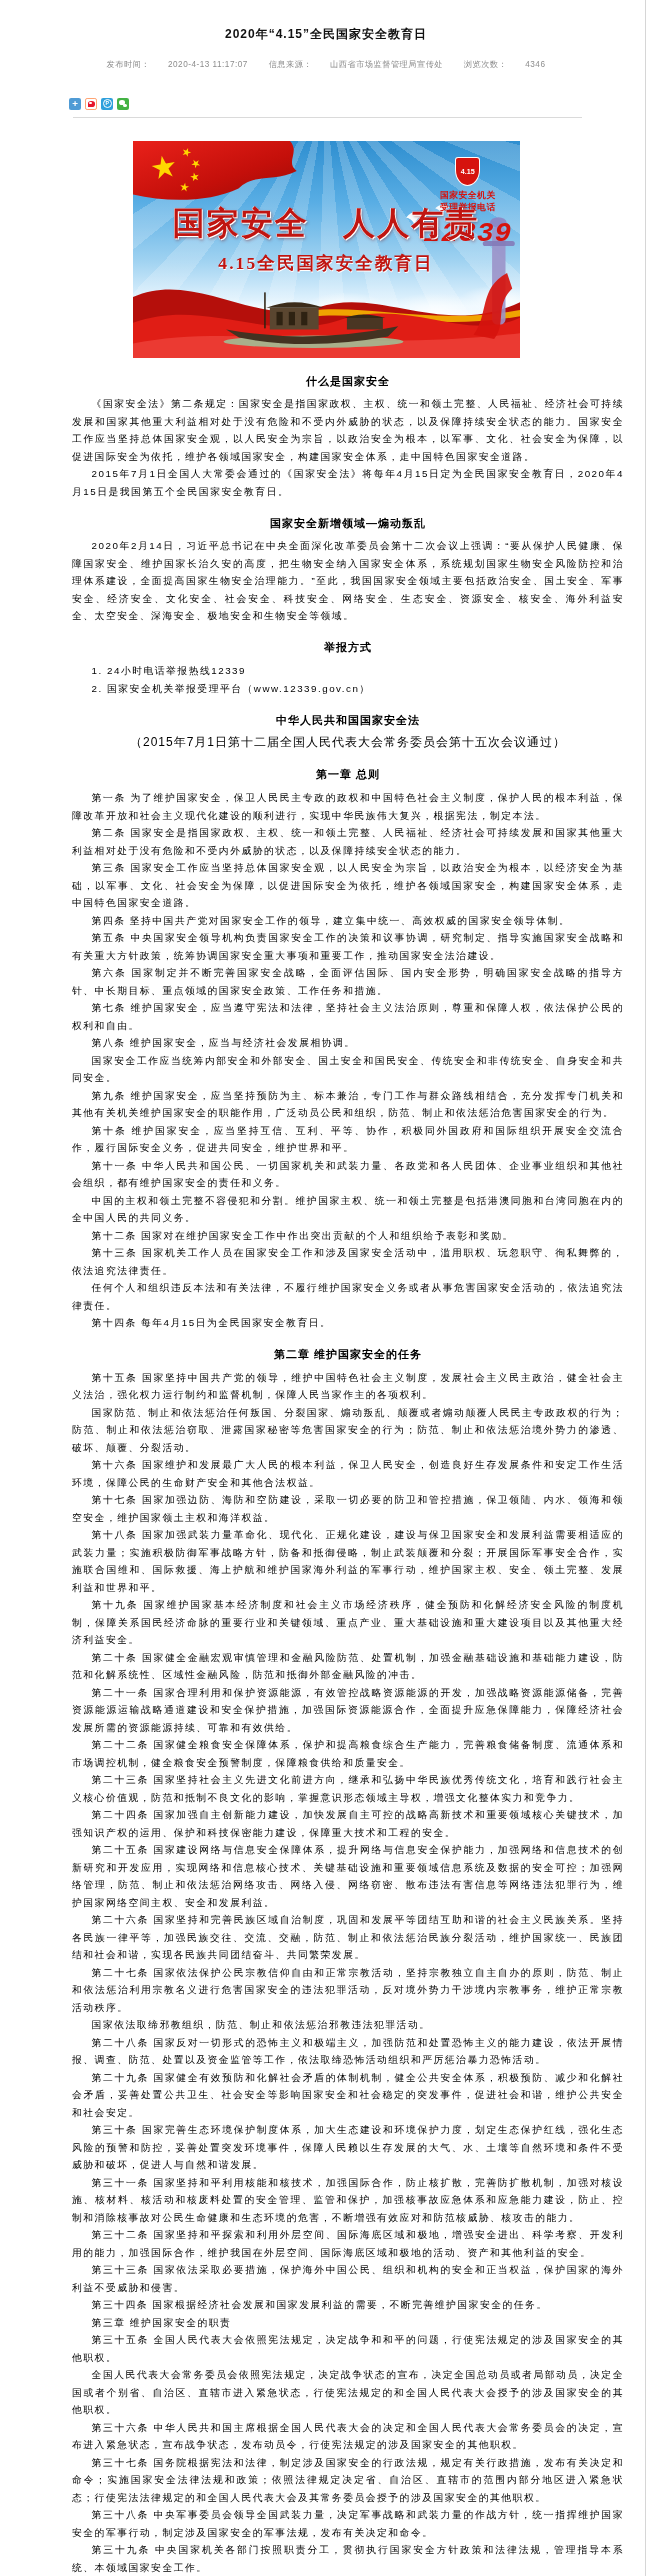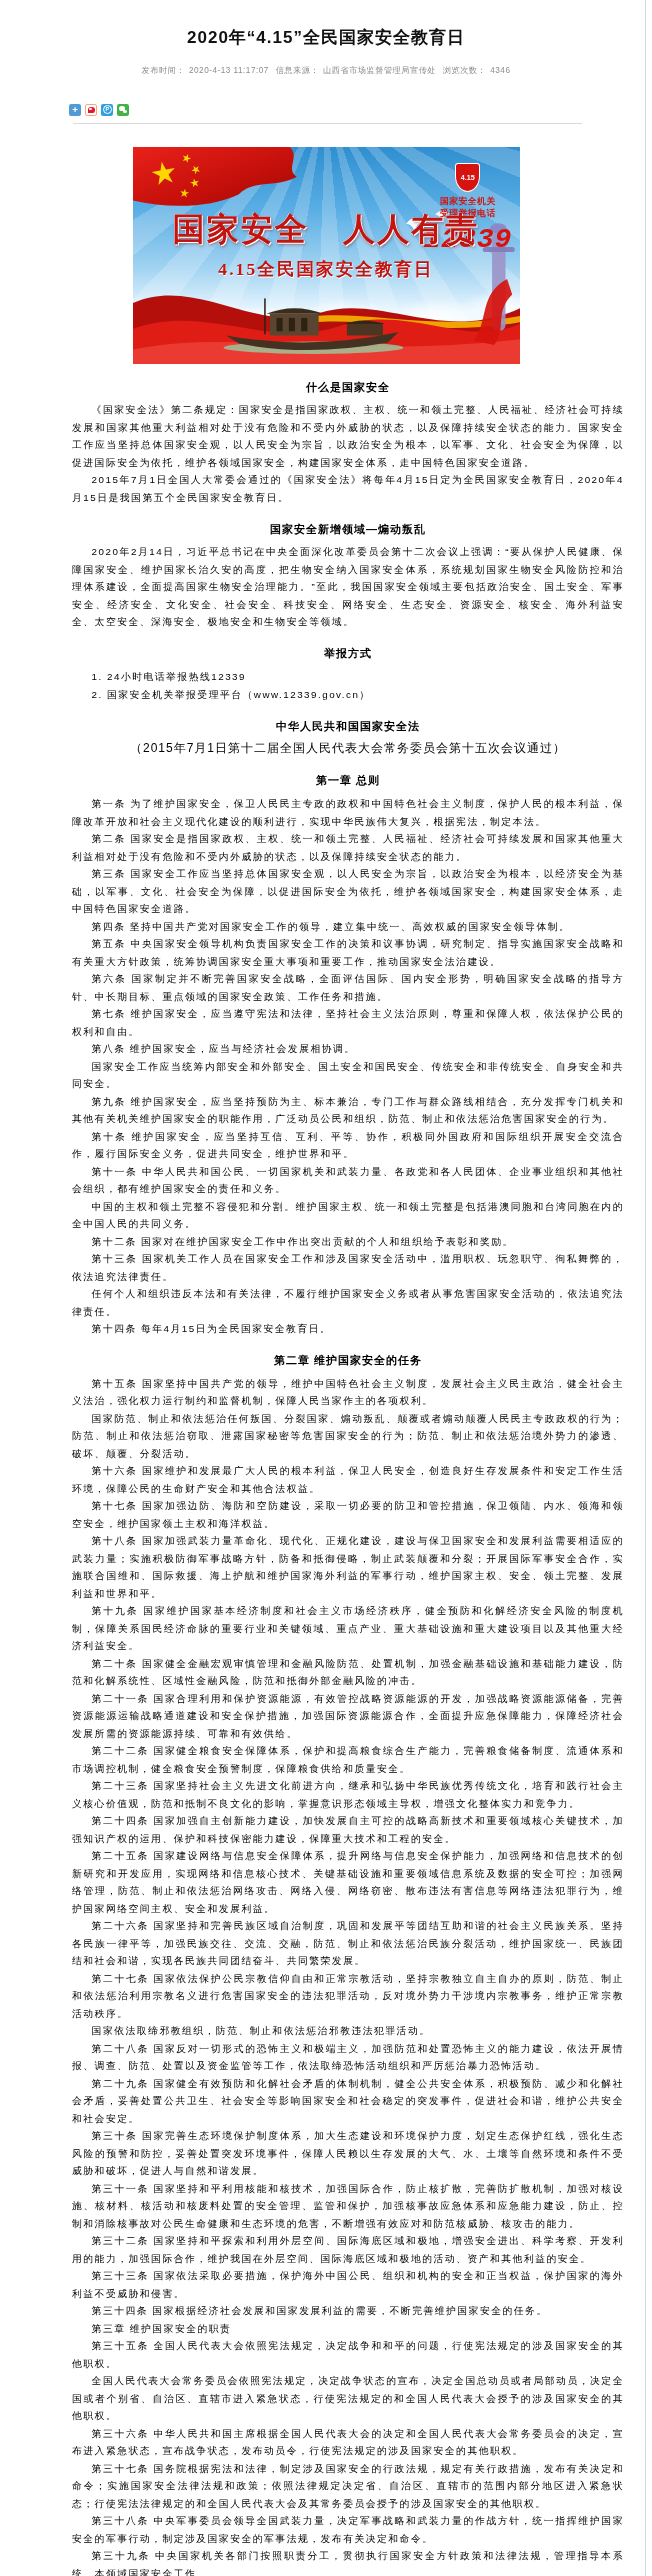--- a/index.html
+++ b/index.html
@@ -1,22 +1,22 @@
 <!DOCTYPE html>
 <html style="font-size:8.2px"><head>
 <meta charset="utf-8">
 <style>
   html,body{margin:0;padding:0;background:#ffffff;}
   .page{position:relative;width:652px;min-height:3420px;background:#fff;
         font-family:"Liberation Sans","DejaVu Sans",sans-serif;color:#000;overflow:hidden;}
   .right-border{position:absolute;top:0;right:6.7px;width:0.5px;height:100%;background:#d6d6d6;}
   
-  .title{margin:0;padding-top:26px;text-align:center;font-size:17px;font-weight:700;letter-spacing:1px;color:#111;}
+  .title{margin:0;padding-top:26px;text-align:center;font-size:12px;font-weight:700;letter-spacing:1px;color:#111;}
   .meta{margin-top:15.5px;text-align:center;font-size:8.2px;color:#8c8c8c;letter-spacing:0.5px;}
-  .meta span{margin:0 2px;}
+  .meta span{margin:0 9px;}
   
   .share-row{display:flex;gap:3.6px;margin:28px 0 0 69px;}
   .sicon{width:12.4px;height:12.4px;border-radius:2.1px;display:flex;align-items:center;justify-content:center;cursor:pointer;box-sizing:border-box;}
   .sicon.more{background:#4f9bd5;color:#fff;font-size:9.8px;font-weight:700;line-height:1;}
   .sicon.weibo{background:#fff;border:0.5px solid #ffa372;}
   .weibo-blob{display:block;width:6.7px;height:5.7px;background:#e6162d;border-radius:50% 50% 50% 0;position:relative;}
   .weibo-blob:after{content:"";position:absolute;left:1.5px;top:1px;width:2.6px;height:2.6px;background:#fff;border-radius:50%;}
   .sicon.pengyou{background:#2fa0dc;}
   .py-ring{display:flex;align-items:center;justify-content:center;width:7.2px;height:7.2px;border:1px solid #fff;border-radius:50%;
            color:#fff;font-size:5.2px;font-weight:700;line-height:1;}

